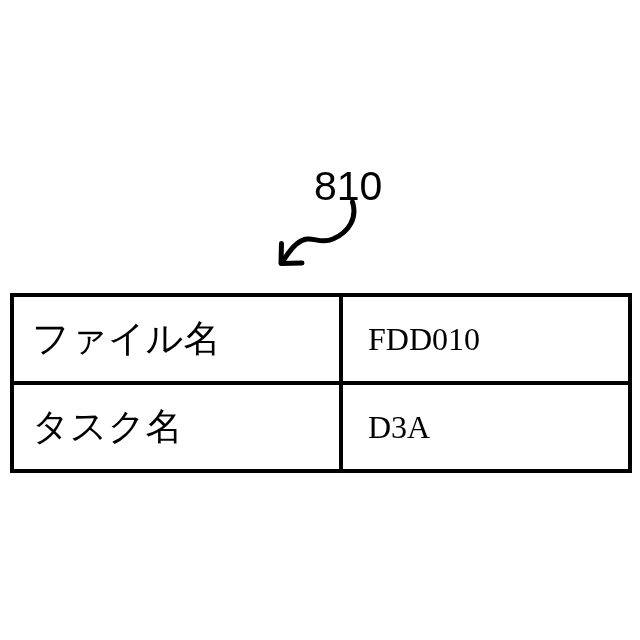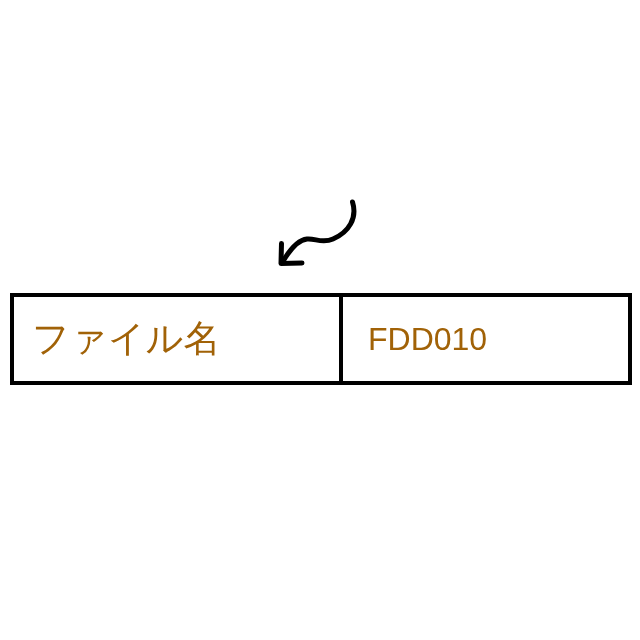--- a/index.html
+++ b/index.html
@@ -63,36 +63,37 @@
   .data-table col.label-col { width: 329px; }
   .data-table col.value-col { width: 289px; }
 
   .data-table td {
     border: 4px solid #000000;
     height: 84px;
     padding: 0 0 0 18px;
     vertical-align: middle;
     font-size: 37px;
     line-height: 40px;
-    font-family: Liberation Sans, sans-serif;
-    color: #a16207;
+    font-family: Liberation Serif, serif;
+    color: #000000;
     white-space: nowrap;
     background: #ffffff;
   }
 
   .data-table td.value-cell {
     padding-left: 25px;
     font-size: 32px;
   }
 </style>
 </head>
 <body>
 
 <div id="figure-canvas">
 
+  <div class="ref-label">810</div>
 
   <svg class="leader-arrow" viewBox="0 0 110 80" aria-hidden="true">
     <path d="M 87.5 6
              C 92.5 22, 84 36, 68 43
              C 57 48, 50 42, 42 43
              C 33 44, 26 52, 18.5 64.5" fill="none" stroke="#000000" stroke-width="5" stroke-linecap="round" stroke-linejoin="round"></path>
     <path d="M 16 67.5
              L 16.5 47.5
              M 16 67.5
              L 37 67" fill="none" stroke="#000000" stroke-width="5" stroke-linecap="round" stroke-linejoin="round"></path>
@@ -101,16 +102,20 @@
   <table class="data-table">
     <colgroup>
       <col class="label-col">
       <col class="value-col">
     </colgroup>
     <tbody>
       <tr>
         <td class="label-cell">ファイル名</td>
         <td class="value-cell">FDD010</td>
       </tr>
+      <tr>
+        <td class="label-cell">タスク名</td>
+        <td class="value-cell">D3A</td>
+      </tr>
     </tbody>
   </table>
 
 </div>
 
 </body></html>

